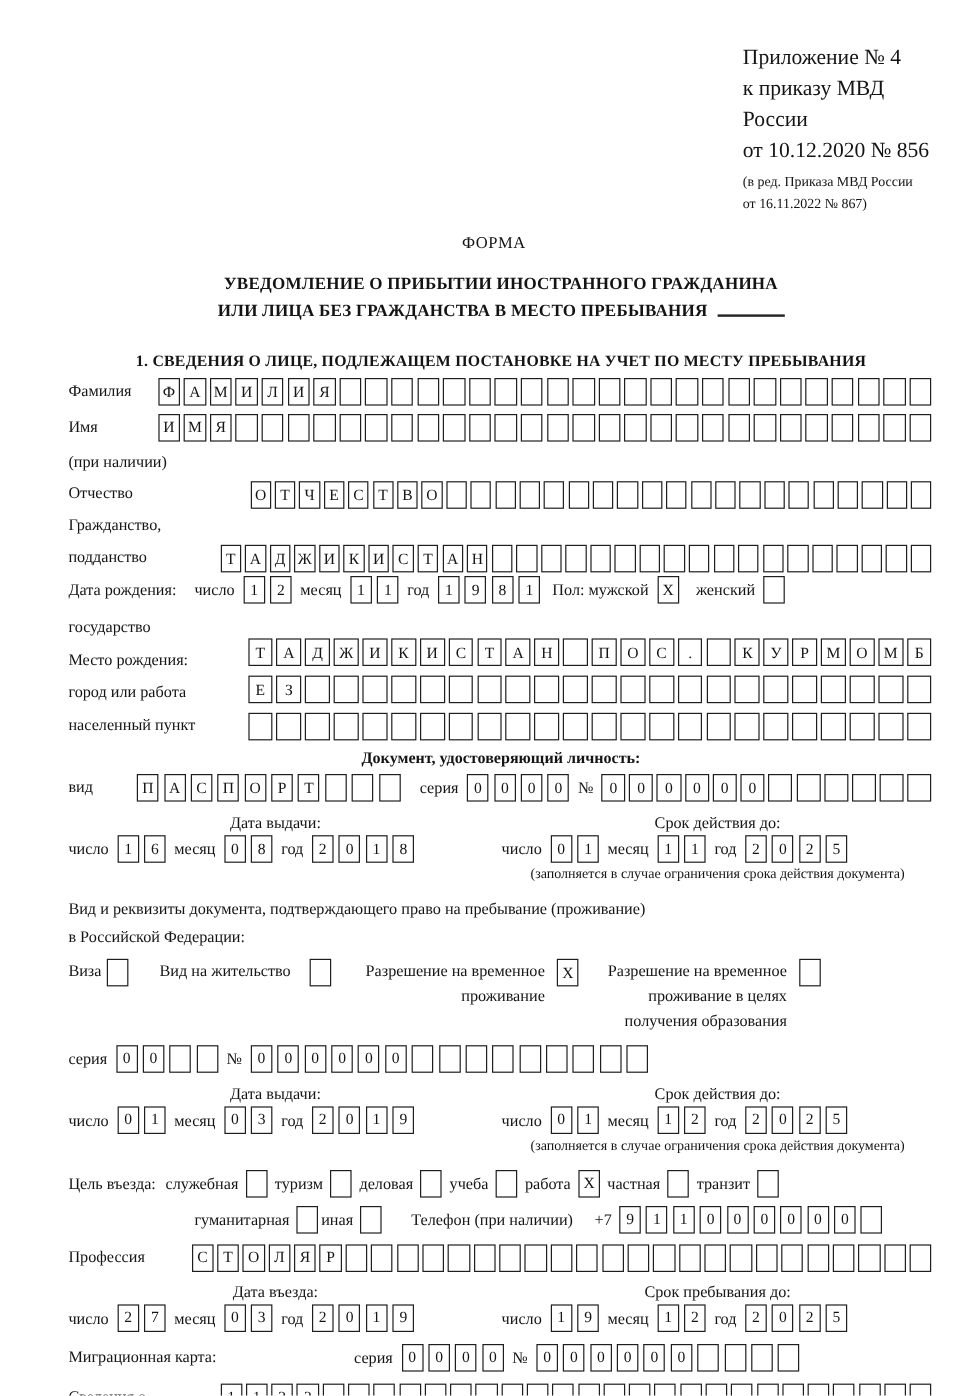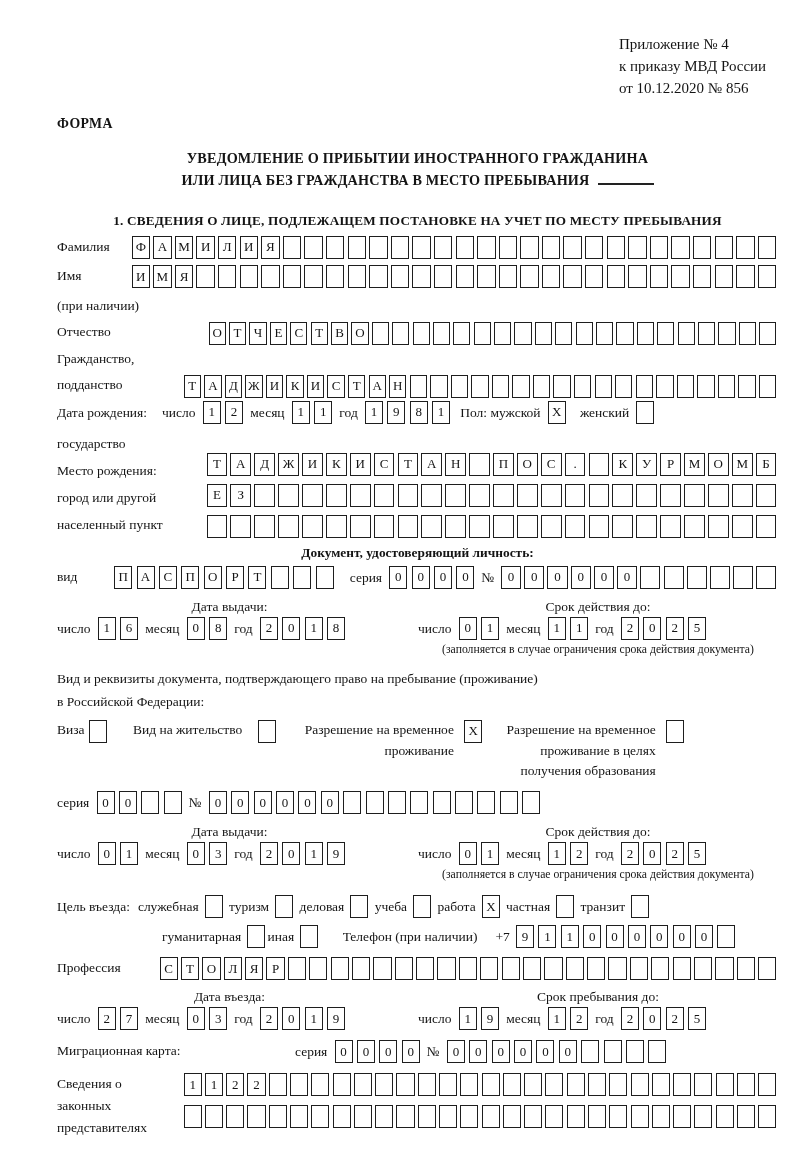--- a/index.html
+++ b/index.html
@@ -1,20 +1,20 @@
 <!DOCTYPE html>
 <html><head>
 <meta charset="utf-8">
 <style>
   html,body{margin:0;padding:0;background:#fff;}
   body{width:800px;height:1163px;overflow:hidden;font-family:"Liberation Serif",serif;color:#141414;}
   .page{box-sizing:border-box;width:800px;height:1163px;padding:34px 22px 0 57px;font-size:13.5px;}
-  .annex{margin-left:562px;font-size:15px;line-height:1.45;}
+  .annex{margin-left:562px;font-size:18px;line-height:1.45;}
   .amendment{margin-left:562px;font-size:11.6px;line-height:1.5;margin-top:5px;}
-  .form-label{text-align:left;font-weight:bold;font-size:13.8px;margin-top:17px;padding-right:12px;letter-spacing:.4px;}
+  .form-label{text-align:center;font-weight:normal;font-size:13.8px;margin-top:17px;padding-right:12px;letter-spacing:.4px;}
   .title{text-align:center;font-weight:bold;font-size:14.2px;line-height:1.55;margin-top:15px;letter-spacing:.2px;}
   .blank-line{display:inline-block;width:56px;border-bottom:2px solid #222;height:.95em;margin-left:8px;}
   .section{font-weight:bold;font-size:13.2px;text-align:center;margin-top:22px;letter-spacing:.2px;}
   .mt{margin-top:16px;}
   .frow{display:flex;align-items:flex-end;margin-top:4.5px;}
   .lbl{line-height:25px;white-space:nowrap;flex:0 0 auto;}
   .lblcol{flex:0 0 auto;line-height:23px;}
   .cells{display:flex;flex:0 0 auto;}
   .cells.grow{flex:1;}
   .cell{box-sizing:border-box;height:23px;border:1.8px solid #1e1e1e;display:flex;align-items:center;justify-content:center;font-size:13px;background:#fff;}
@@ -42,20 +42,24 @@
 </head>
 <body>
 
 <div class="page">
 
   <div class="annex">
     <div>Приложение № 4</div>
     <div>к приказу МВД России</div>
     <div>от 10.12.2020 № 856</div>
   </div>
+  <div class="amendment">
+    <div>(в ред. Приказа МВД России</div>
+    <div>от 16.11.2022 № 867)</div>
+  </div>
   <div class="form-label">ФОРМА</div>
 
   <div class="title">
     <div>УВЕДОМЛЕНИЕ О ПРИБЫТИИ ИНОСТРАННОГО ГРАЖДАНИНА</div>
     <div><span>ИЛИ ЛИЦА БЕЗ ГРАЖДАНСТВА В МЕСТО ПРЕБЫВАНИЯ</span><span class="blank-line"></span></div>
   </div>
 
   <div class="section">1. СВЕДЕНИЯ О ЛИЦЕ, ПОДЛЕЖАЩЕМ ПОСТАНОВКЕ НА УЧЕТ ПО МЕСТУ ПРЕБЫВАНИЯ</div>
 
   <div class="frow mt">
@@ -231,21 +235,21 @@
     <span class="dlbl" style="margin-left:12px">женский</span>
     <div class="cells fixed">
         <span class="cell"></span>
       </div>
   </div>
 
   <div class="frow" style="margin-top:6px">
     <div class="lblcol" style="width:148px;line-height:27px;">
       <div>государство</div>
       <div>Место рождения:</div>
-      <div>город или другой</div>
+      <div>город или работа</div>
       <div>населенный пункт</div>
     </div>
     <div style="flex:1">
       <div class="cells grow">
           <span class="cell">Т</span>
           <span class="cell">А</span>
           <span class="cell">Д</span>
           <span class="cell">Ж</span>
           <span class="cell">И</span>
           <span class="cell">К</span>

